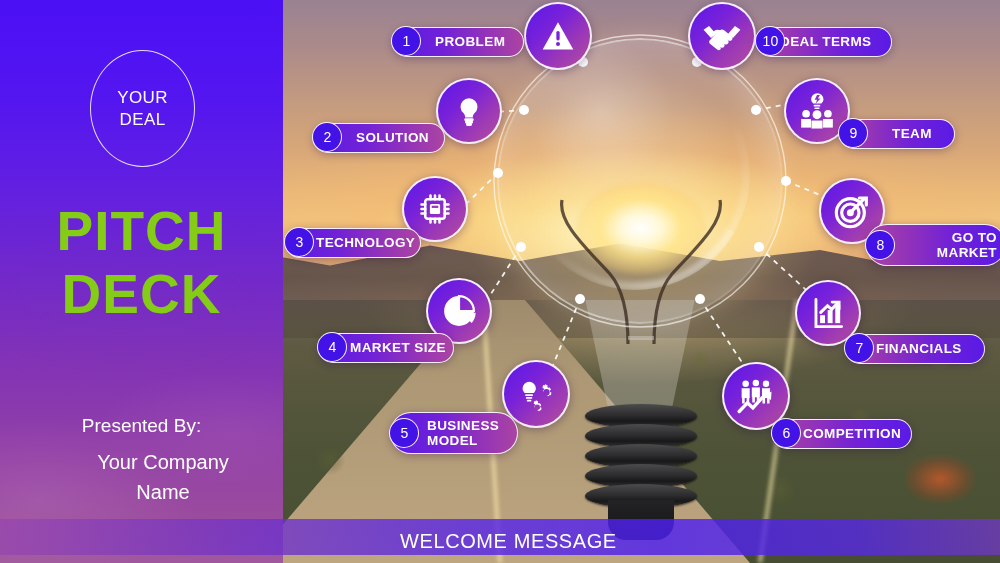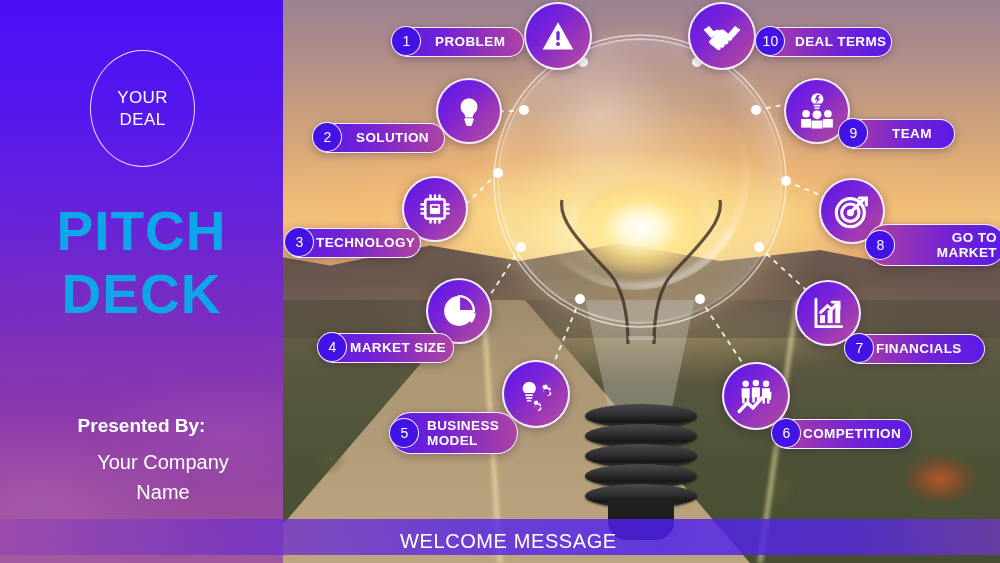--- a/index.html
+++ b/index.html
@@ -73,24 +73,24 @@
   .panel{position:absolute;left:0;top:0;width:283px;height:563px;
        background:linear-gradient(180deg,#4b0ff5 0%, #5416ef 18%, #6320e0 34%, #7329ca 50%, #8434b4 66%, #9140a6 80%, #9a4c9e 92%, #a0589d 100%);}
   .panel-tex{position:absolute;inset:0;opacity:.22;
        background:
          radial-gradient(ellipse 220px 120px at 40px 500px, rgba(255,210,235,.5), transparent 70%),
          radial-gradient(ellipse 200px 90px at 230px 430px, rgba(255,200,230,.35), transparent 70%),
          radial-gradient(ellipse 300px 140px at 120px 300px, rgba(120,60,170,.45), transparent 72%);}
   .logo-circle{position:absolute;left:90px;top:50px;width:103px;height:115px;border-radius:50%;
        border:1.6px solid rgba(255,255,255,.85);display:flex;flex-direction:column;
        align-items:center;justify-content:center;color:#fff;font-size:17px;line-height:1.26;letter-spacing:.4px;}
-  .title{position:absolute;left:0;top:200px;width:283px;text-align:center;color:#0ea5e9;
+  .title{position:absolute;left:0;top:200px;width:283px;text-align:center;color:#84cc16;
        font-weight:bold;font-size:55px;line-height:1.14;letter-spacing:1px;}
   .presented{position:absolute;left:0;top:412px;width:283px;text-align:center;color:#fff;}
-  .presented .lbl{font-size:19px;line-height:1.5;font-weight:bold;}
+  .presented .lbl{font-size:19px;line-height:1.5;}
   .presented .co{font-size:20px;line-height:1.5;margin-top:6px;padding-left:43px;}
 
   
   .footer{position:absolute;left:0;top:519px;width:1000px;height:36px;
        background:linear-gradient(90deg, rgba(150,70,175,.72) 0%, rgba(116,52,196,.76) 22%, rgba(88,38,230,.80) 46%, rgba(78,32,240,.82) 66%, rgba(86,40,228,.80) 86%, rgba(112,56,196,.76) 100%);}
   .footer span{position:absolute;left:400px;top:11px;color:#fff;font-size:20px;letter-spacing:.6px;}
 
   
   .ibub{position:absolute;border-radius:50%;box-sizing:border-box;
        border:2px solid rgba(255,255,255,.92);
@@ -356,21 +356,21 @@
 MARKET</span>
   </div>
 
   <div class="pill rtl" style="left:839px;top:119px;width:116px">
     <span class="badge l">9</span>
     <span class="txt" style="margin-left:52px">TEAM</span>
   </div>
 
   <div class="pill rtl" style="left:756px;top:27px;width:136px">
     <span class="badge l">10</span>
-    <span class="txt" style="margin-left:38px">DEAL TERMS</span>
+    <span class="txt" style="margin-left:23px">DEAL TERMS</span>
   </div>
 
   <div class="panel">
     <div class="panel-tex"></div>
   </div>
 
   <div class="logo-circle">
     <span>YOUR</span>
     <span>DEAL</span>
   </div>

